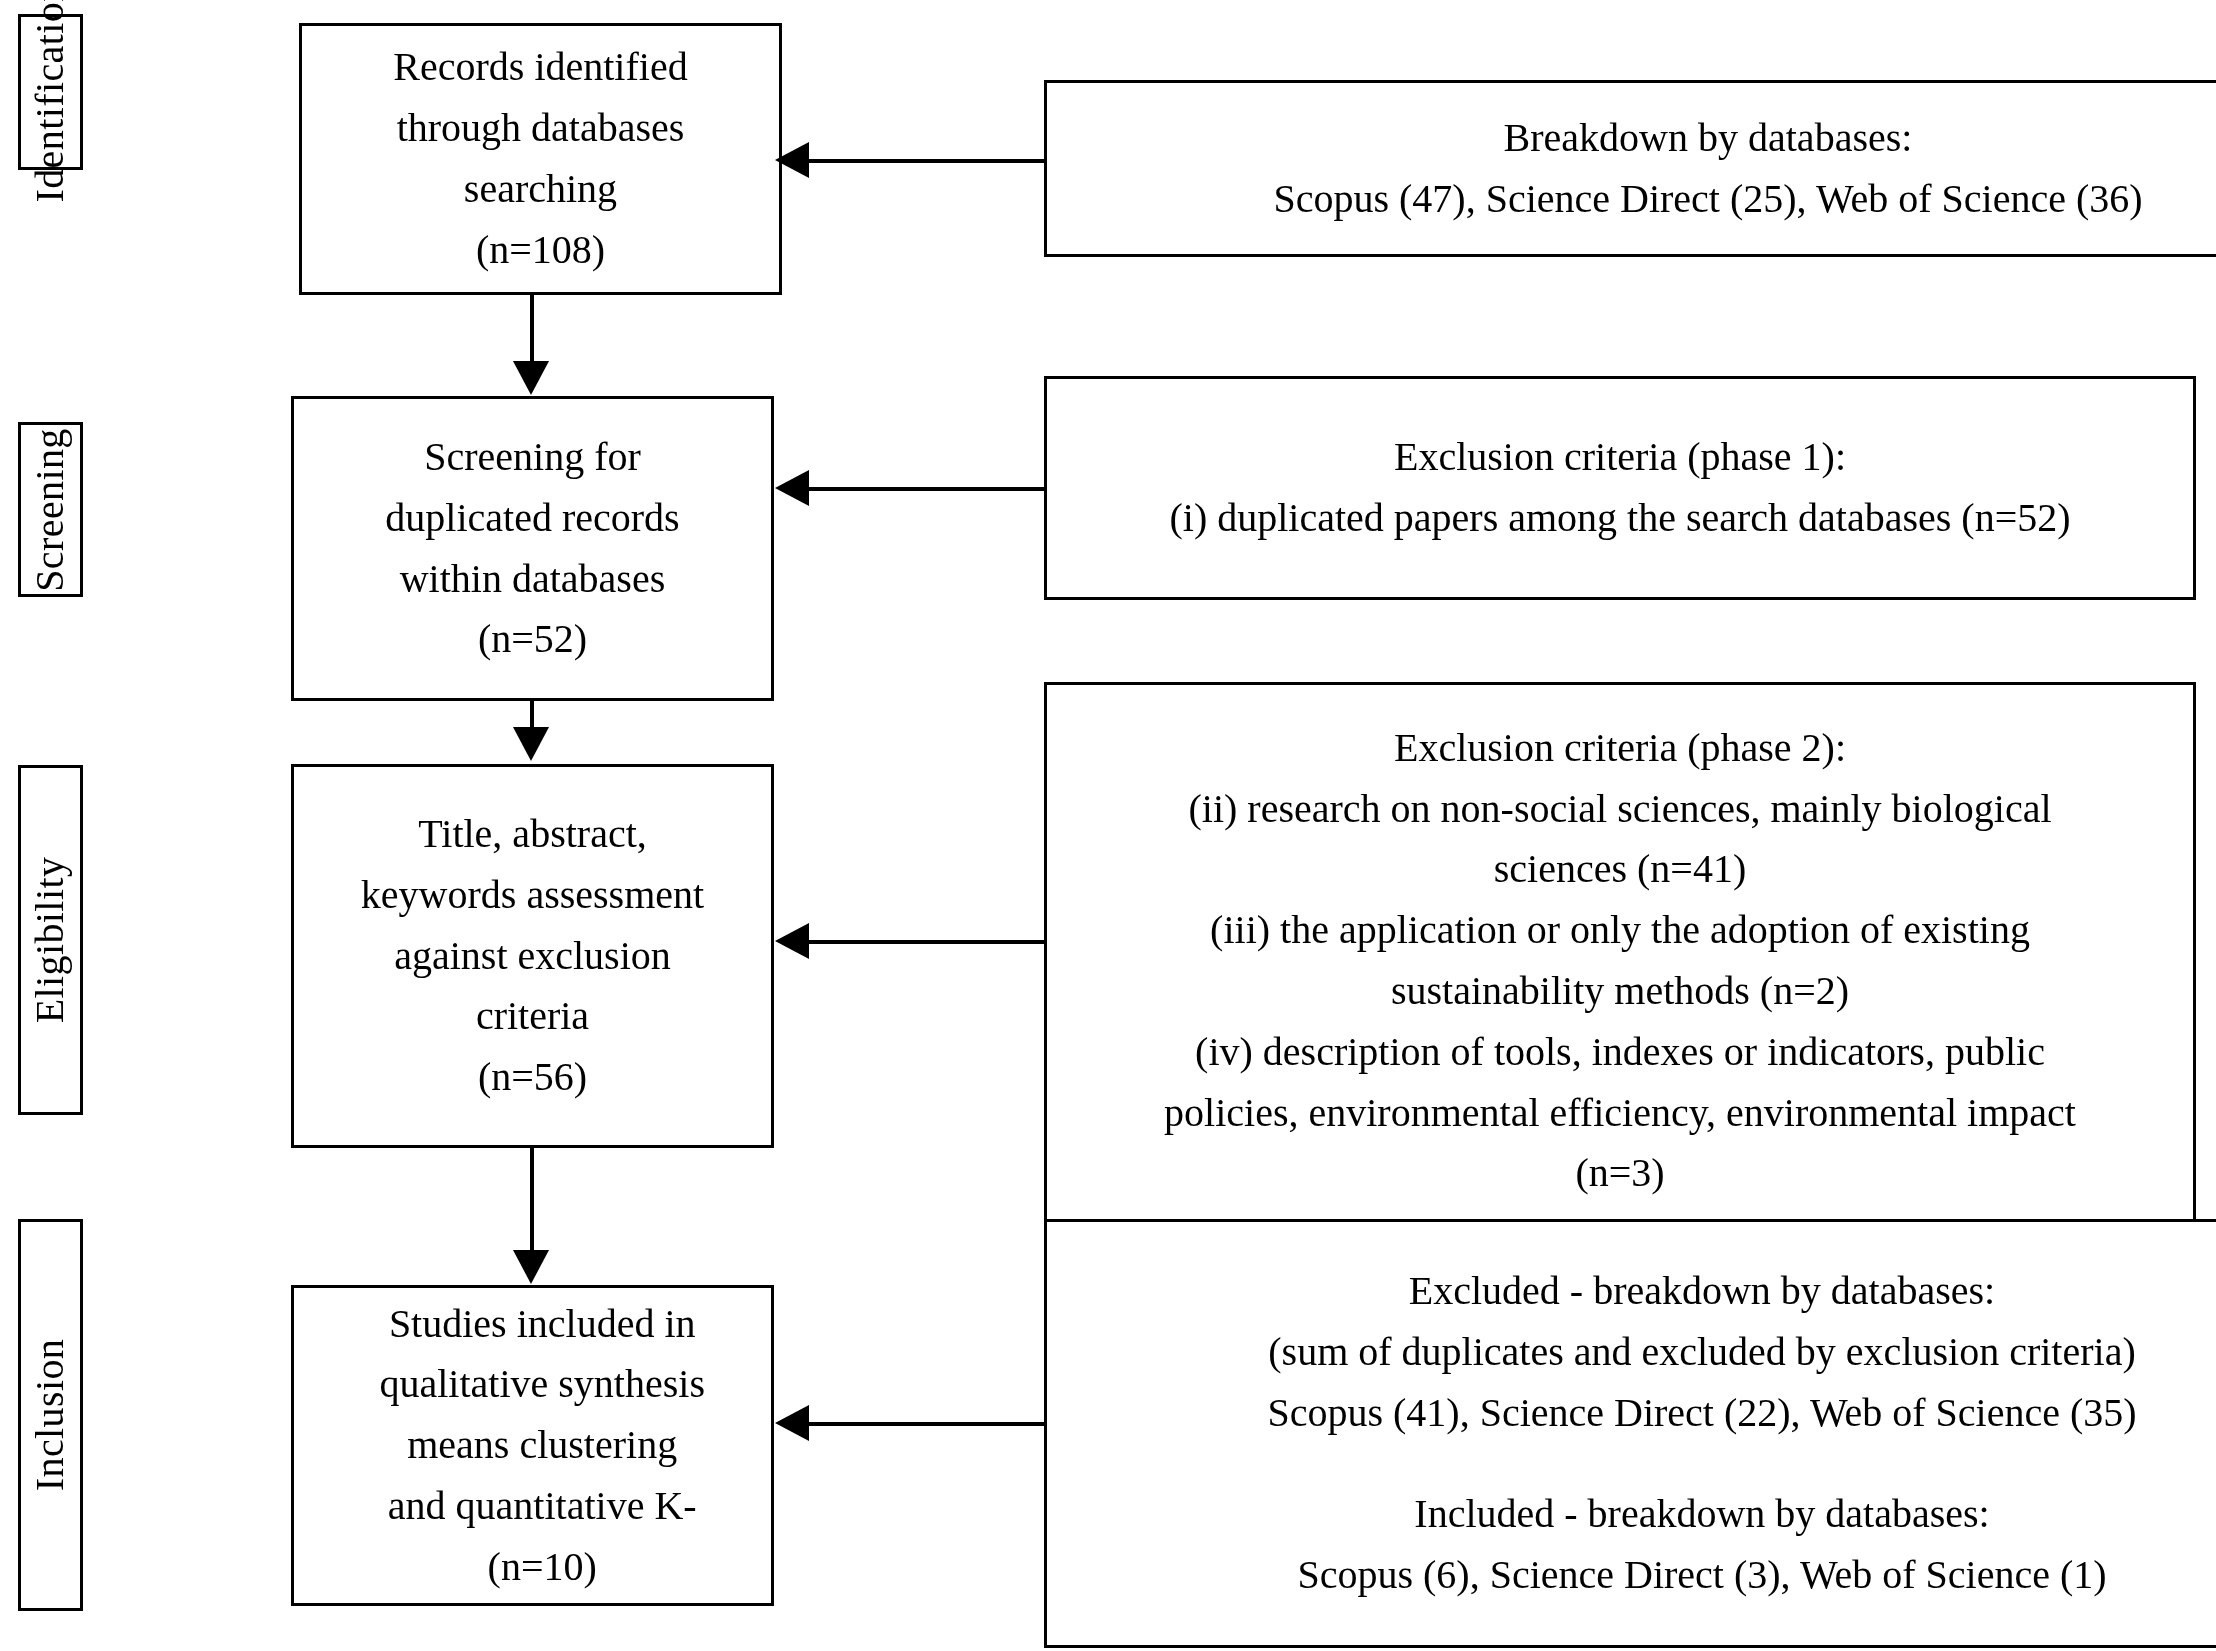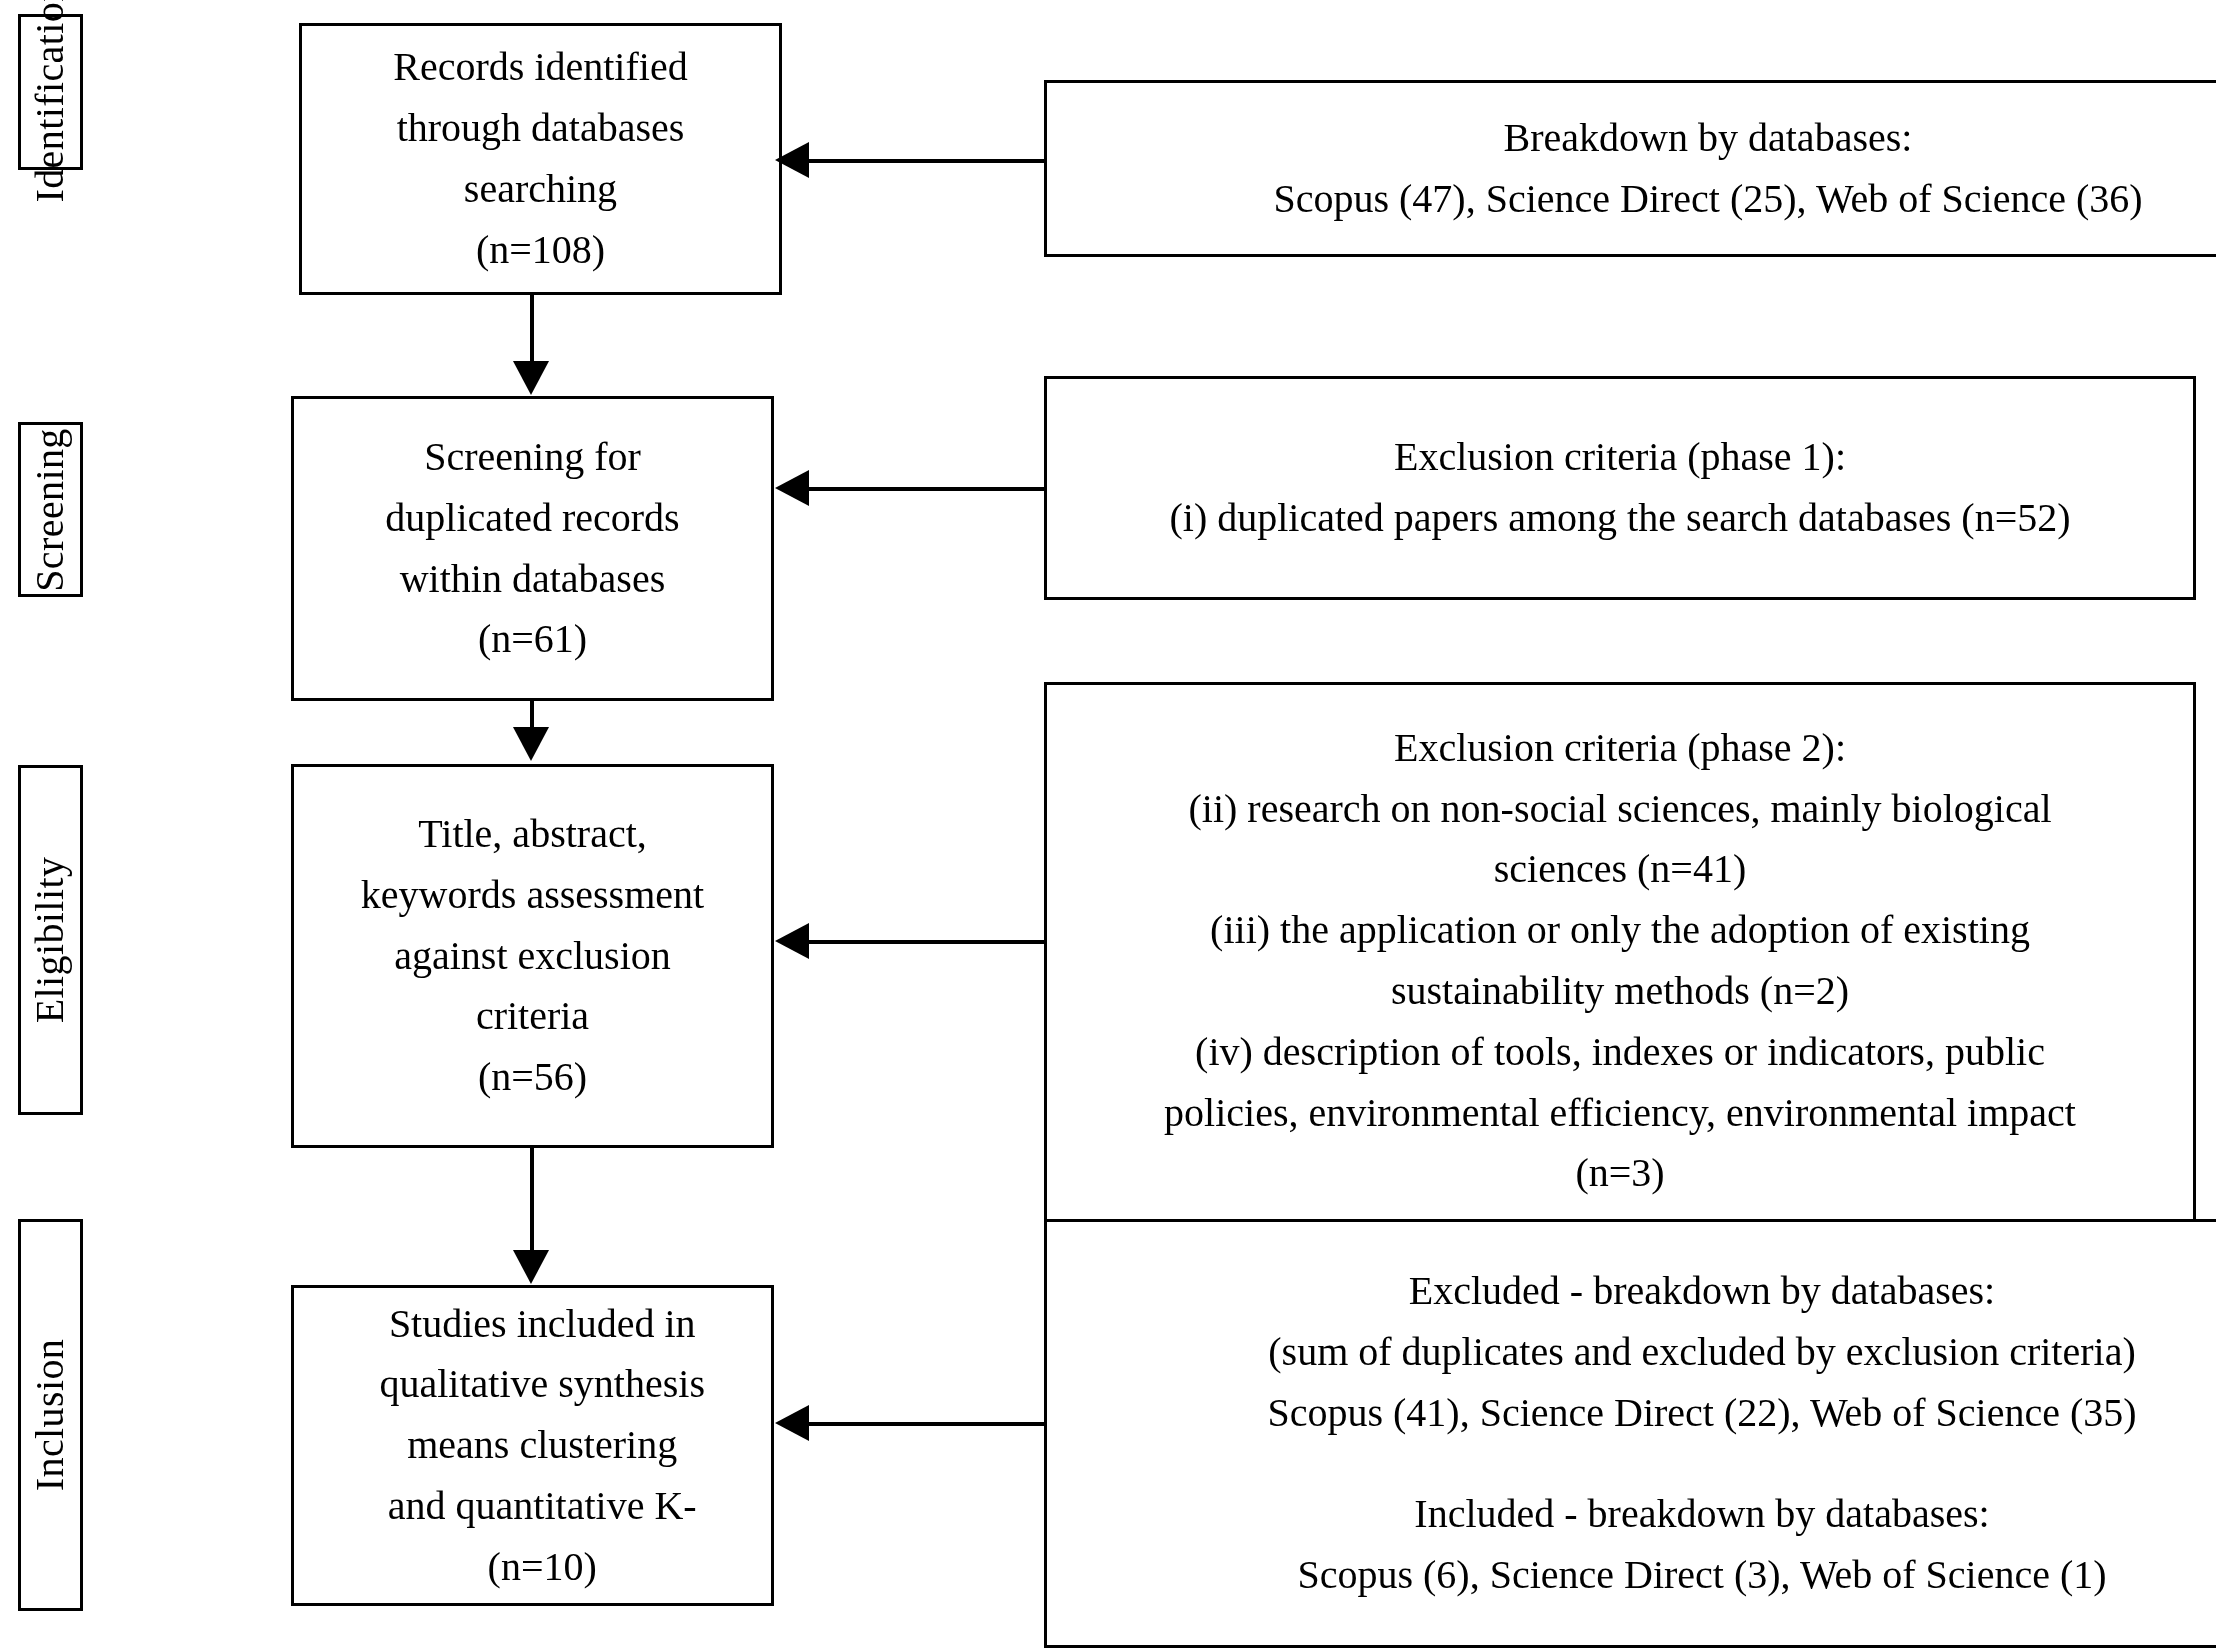--- a/index.html
+++ b/index.html
@@ -130,21 +130,21 @@
       <div>searching</div>
       <div>(n=108)</div>
     </div>
   </div>
 
   <div class="box flow-box" style="left:291px; top:396px; width:483px; height:305px;">
     <div class="lines">
       <div>Screening for</div>
       <div>duplicated records</div>
       <div>within databases</div>
-      <div>(n=61)</div>
+      <div>(n=52)</div>
     </div>
   </div>
 
   <div class="box flow-box" style="left:291px; top:764px; width:483px; height:384px;">
     <div class="lines">
       <div>Title, abstract,</div>
       <div>keywords assessment</div>
       <div>against exclusion</div>
       <div>criteria</div>
       <div>(n=56)</div>

